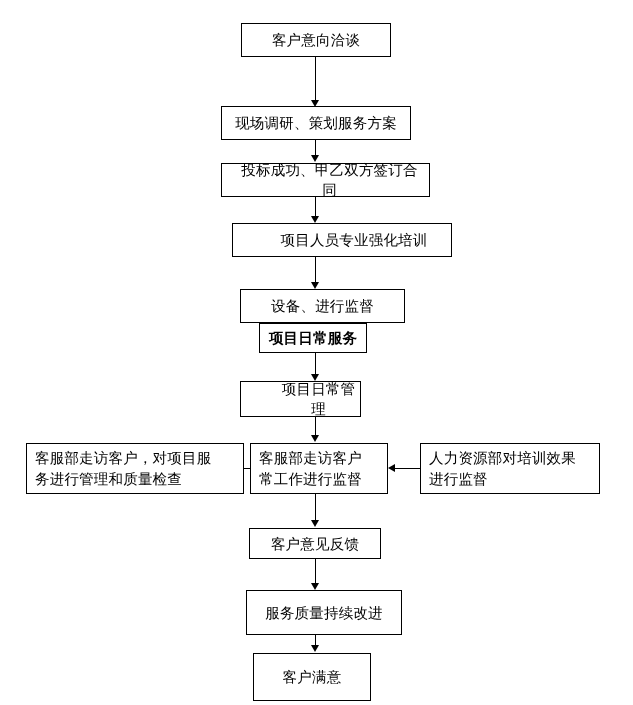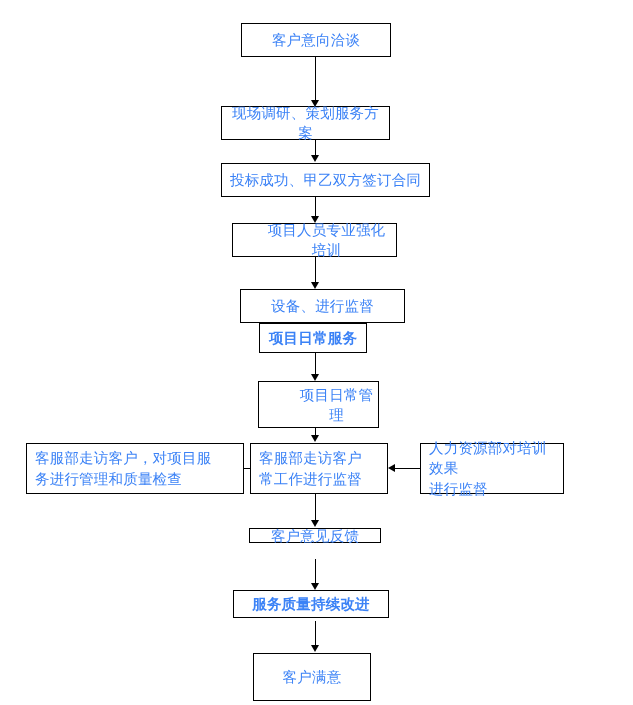--- a/index.html
+++ b/index.html
@@ -15,21 +15,21 @@
     width: 633px;
     height: 705px;
     background: #ffffff;
     overflow: hidden;
   }
   .node {
     position: absolute;
     box-sizing: border-box;
     border: 1.6px solid #000000;
     background: #ffffff;
-    color: #3b82f6;
+    color: #000000;
     display: flex;
     align-items: center;
     justify-content: center;
     text-align: center;
     font-size: 14.5px;
     line-height: 1.38;
     letter-spacing: 0.2px;
     padding: 0 4px;
     white-space: pre-line;
   }
@@ -102,40 +102,40 @@
   <div class="arrow-down" style="left:311px; top:520px;"></div>
 
   <div class="vline" style="left:315px; top:559px; height:25px;"></div>
   <div class="arrow-down" style="left:311px; top:583px;"></div>
 
   <div class="vline" style="left:315px; top:621px; height:25px;"></div>
   <div class="arrow-down" style="left:311px; top:645px;"></div>
 
   <div class="node" style="left:241px; top:23px; width:150px; height:34px;">客户意向洽谈</div>
 
-  <div class="node" style="left:221px; top:106px; width:169px; height:34px;">现场调研、策划服务方案</div>
+  <div class="node" style="left:221px; top:106px; width:190px; height:34px;">现场调研、策划服务方案</div>
 
-  <div class="node" style="left:221px; top:163px; width:209px; height:34px;">投标成功、甲乙双方签订合同</div>
+  <div class="node" style="left:221px; top:163px; width:209px; height:34px;padding-left:12px;">投标成功、甲乙双方签订合同</div>
 
-  <div class="node" style="left:232px; top:223px; width:165px; height:34px;padding-left:28px;">项目人员专业强化培训</div>
+  <div class="node" style="left:232px; top:223px; width:220px; height:34px;padding-left:28px;">项目人员专业强化培训</div>
 
   <div class="node" style="left:240px; top:289px; width:165px; height:34px;">设备、进行监督</div>
 
   <div class="node" style="left:259px; top:323px; width:108px; height:30px;font-weight:bold;">项目日常服务</div>
 
-  <div class="node" style="left:258px; top:381px; width:121px; height:47px;padding-left:40px;">项目日常管理</div>
+  <div class="node" style="left:240px; top:381px; width:121px; height:36px;padding-left:40px;">项目日常管理</div>
 
   <div class="node two-line" style="left:26px; top:443px; width:218px; height:51px;">客服部走访客户，对项目服
 务进行管理和质量检查</div>
 
   <div class="node two-line" style="left:250px; top:443px; width:138px; height:51px;">客服部走访客户
 常工作进行监督</div>
 
-  <div class="node two-line" style="left:420px; top:443px; width:144px; height:51px;">人力资源部对培训效果
+  <div class="node two-line" style="left:420px; top:443px; width:180px; height:51px;">人力资源部对培训效果
 进行监督</div>
 
-  <div class="node" style="left:249px; top:528px; width:132px; height:15px;">客户意见反馈</div>
+  <div class="node" style="left:249px; top:528px; width:132px; height:31px;">客户意见反馈</div>
 
-  <div class="node" style="left:233px; top:590px; width:156px; height:28px;font-weight:bold;">服务质量持续改进</div>
+  <div class="node" style="left:246px; top:590px; width:156px; height:45px;">服务质量持续改进</div>
 
   <div class="node" style="left:253px; top:653px; width:118px; height:48px;">客户满意</div>
 
 </div>
 
 </body></html>

